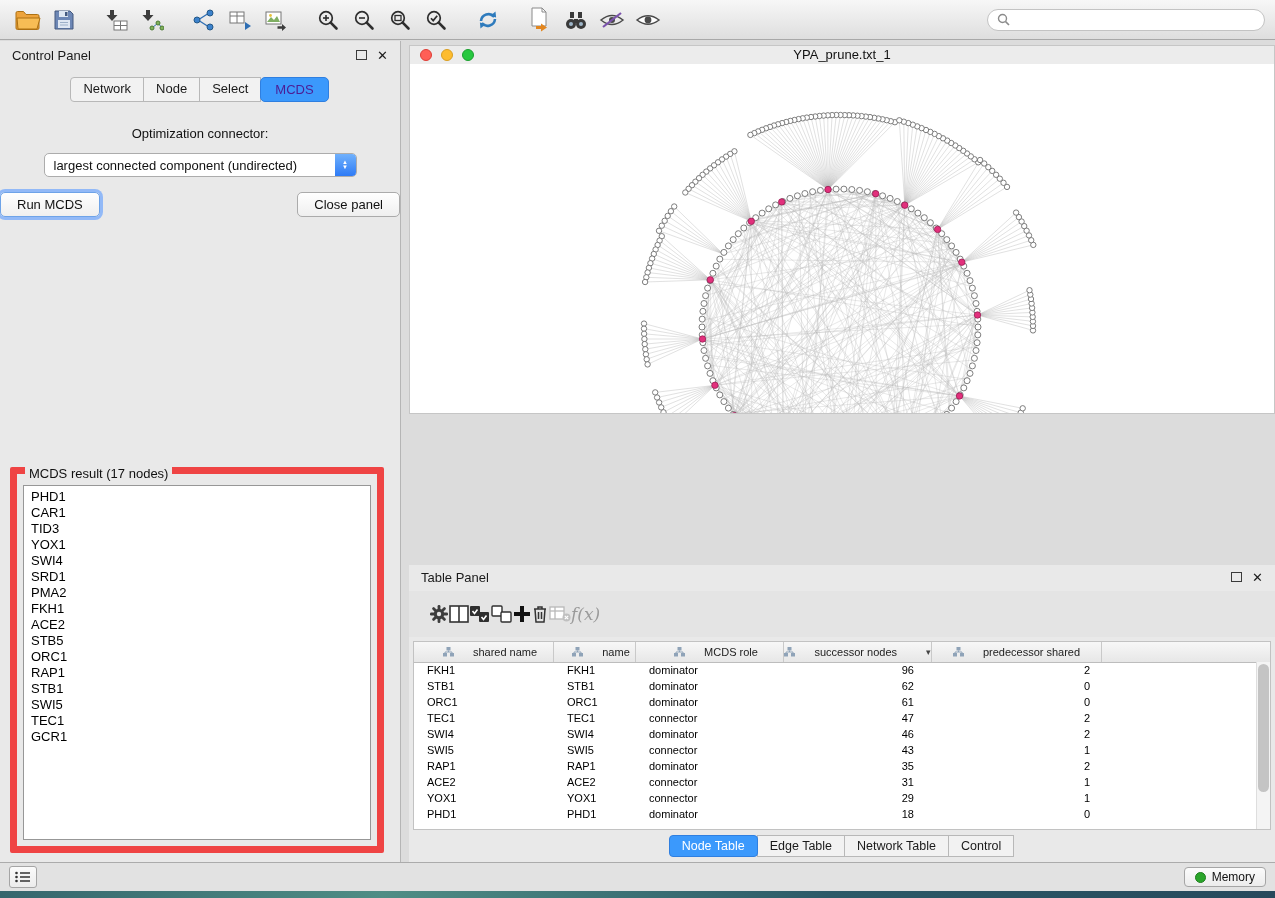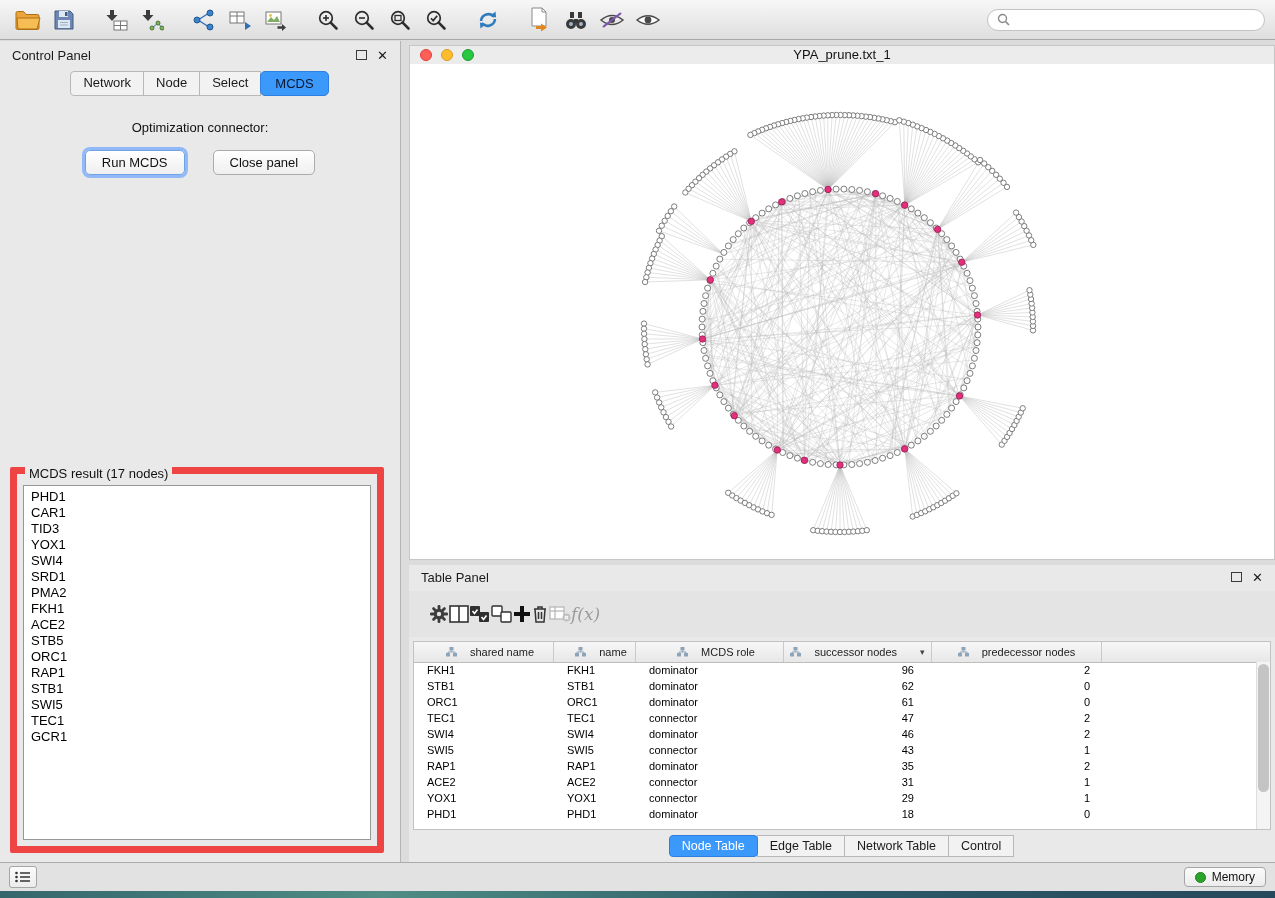--- a/index.html
+++ b/index.html
@@ -12,53 +12,53 @@
   .tb-sep{width:16px;flex:0 0 auto;}
   .search-box{margin-left:auto;width:278px;height:22px;background:#fff;border:1px solid #c3c3c3;border-radius:12px;display:flex;align-items:center;padding:0 9px;gap:6px;box-sizing:border-box;}
   .search-box input{border:none;outline:none;flex:1;font-size:12px;background:transparent;font-family:inherit;}
 
   
   .control-panel{position:absolute;left:0;top:41px;width:401px;bottom:36px;background:#e9e9e9;border-right:1px solid #b5b5b5;box-sizing:border-box;}
   .panel-header{height:28px;display:flex;align-items:center;padding:0 12px;font-size:13px;color:#1a1a1a;}
   .panel-controls{margin-left:auto;display:flex;align-items:center;gap:10px;}
   .float-icon{width:9px;height:8px;border:1.4px solid #3a3a3a;display:inline-block;}
   .close-icon{font-size:13px;font-weight:bold;color:#1a1a1a;line-height:1;}
-  .cp-tabs{display:flex;justify-content:center;margin-top:2px;}
+  .cp-tabs{display:flex;justify-content:center;margin-top:8px;}
   .cp-tab{padding:3px 12px;font-size:13px;color:#1a1a1a;background:#f2f2f2;border:1px solid #b8b8b8;margin-left:-1px;}
   .cp-tab:first-child{border-radius:4px 0 0 4px;}
-  .cp-tab.active{background:#3b99fc;color:#0f172a;border-color:#2f7fe0;border-radius:5px;padding:4px 14px;position:relative;z-index:1;}
+  .cp-tab.active{background:#3b99fc;color:#4c1d95;border-color:#2f7fe0;border-radius:5px;padding:4px 14px;position:relative;z-index:1;}
   .opt-label{text-align:center;margin-top:24px;font-size:13px;color:#111;}
   .dropdown{width:313px;margin:12px auto 0;height:24px;background:#fff;border:1px solid #acacac;border-radius:5px;position:relative;display:flex;align-items:center;font-size:13px;padding-left:9px;box-sizing:border-box;color:#111;}
   .dd-stepper{position:absolute;right:0;top:0;bottom:0;width:21px;background:linear-gradient(#70b1fc,#2e7bf6);border-radius:0 4px 4px 0;display:flex;flex-direction:column;align-items:center;justify-content:center;color:#fff;}
   .dd-stepper span{font-size:6px;line-height:5px;}
-  .btn-row{display:flex;justify-content:center;gap:28px;margin-top:15px;}
+  .btn-row{display:flex;justify-content:space-between;gap:28px;margin-top:15px;}
   .btn{background:linear-gradient(#ffffff,#efefef);border:1px solid #ababab;border-radius:5px;padding:4px 16px;font-size:13px;color:#111;}
   .btn.focused{box-shadow:0 0 0 3px rgba(100,160,255,.65);border-color:#6ea3e8;}
   .fieldset{position:absolute;left:10px;right:16px;top:426px;height:372px;border:7px solid #ef4444;border-radius:2px;}
   .legend{position:absolute;top:-8px;left:8px;background:#e9e9e9;padding:0 4px;font-size:13px;color:#111;}
   .result-box{position:absolute;left:6px;right:6px;top:11px;bottom:6px;background:#fff;border:1px solid #979797;overflow:hidden;padding-top:3px;}
   .mcds-item{font-size:13px;line-height:16px;padding-left:7px;color:#000;}
 
   
-  .net-window{position:absolute;left:409px;top:45px;right:0;height:515px;background:#fff;border:1px solid #c6c6c6;box-sizing:border-box;}
+  .net-window{position:absolute;left:409px;top:45px;right:0;height:369px;background:#fff;border:1px solid #c6c6c6;box-sizing:border-box;}
   .net-titlebar{height:18px;position:relative;background:#ececec;border-bottom:1px solid #d2d2d2;}
   .traffic{position:absolute;left:10px;top:3px;display:flex;gap:9px;}
   .light{width:12px;height:12px;border-radius:50%;}
   .net-title{position:absolute;left:0;right:0;top:1px;text-align:center;font-size:13px;color:#111;}
   .net-canvas{position:absolute;left:0;right:0;top:18px;bottom:0;background:#fff;overflow:hidden;}
 
   
   .table-panel{position:absolute;left:409px;top:565px;right:0;bottom:36px;background:#e9e9e9;}
   .tp-header{height:24px;display:flex;align-items:center;padding:0 12px;font-size:13px;color:#1a1a1a;}
   .tp-toolbar{position:absolute;left:0;right:0;top:26px;height:46px;background:#e4e4e4;display:flex;align-items:center;padding-left:20px;box-sizing:border-box;}
   .tp-tool{display:flex;align-items:center;justify-content:center;}
   .fx{font-family:"DejaVu Serif","Liberation Serif",serif;font-style:italic;font-size:17px;color:#9a9a9a;}
   .table-wrap{position:absolute;left:4px;right:4px;top:76px;bottom:32px;background:#fff;border:1px solid #c2c2c2;overflow:hidden;}
   .thead{display:flex;height:20px;background:linear-gradient(#f7f7f7,#e7e7e7);border-bottom:1px solid #bdbdbd;font-size:11px;color:#222;}
-  .th{display:flex;align-items:center;justify-content:center;gap:13px;border-right:1px solid #c9c9c9;box-sizing:border-box;height:100%;}
+  .th{display:flex;align-items:center;justify-content:center;gap:19px;border-right:1px solid #c9c9c9;box-sizing:border-box;height:100%;}
   .th-filler{flex:1;border-right:none;}
   .sort-chevron{font-size:9px;color:#444;margin-left:10px;}
   .tbody{position:absolute;left:0;right:13px;top:20px;bottom:0;overflow:hidden;}
   .trow{display:flex;height:16px;line-height:16px;font-size:11px;color:#000;}
   .tcell{box-sizing:border-box;white-space:nowrap;overflow:hidden;}
   .c-shared{width:140px;padding-left:13px;}
   .c-name{width:82px;padding-left:13px;}
   .c-role{width:148px;padding-left:13px;}
   .c-succ{width:148px;}
   .c-pred{width:170px;}
@@ -232,20 +232,27 @@
         <span class="close-icon">✕</span>
       </span>
     </div>
     <div class="cp-tabs">
       <div class="cp-tab">Network</div>
       <div class="cp-tab">Node</div>
       <div class="cp-tab">Select</div>
       <div class="cp-tab active">MCDS</div>
     </div>
     <div class="opt-label">Optimization connector:</div>
+    <div class="dropdown">
+      <span>largest connected component (undirected)</span>
+      <span class="dd-stepper">
+          <span>▲</span>
+          <span>▼</span>
+        </span>
+    </div>
     <div class="btn-row">
       <button class="btn focused">Run MCDS</button>
       <button class="btn">Close panel</button>
     </div>
     <div class="fieldset">
       <div class="legend">MCDS result (17 nodes)</div>
       <div class="result-box">
           <div class="mcds-item">PHD1</div>
           <div class="mcds-item">CAR1</div>
           <div class="mcds-item">TID3</div>
@@ -1215,21 +1222,21 @@
         </div>
         <div class="th c-pred">
           <svg width="11" height="10">
               <g fill="#8fa3b8">
                 <rect x="3.5" y="0" width="4" height="3.5"></rect>
                 <rect x="0" y="6" width="4" height="3.5"></rect>
                 <rect x="7" y="6" width="4" height="3.5"></rect>
               </g>
               <path d="M5.5 3.5 v1.5 M2 6 v-1 h7 v1" stroke="#8fa3b8" fill="none"></path>
             </svg>
-          <span>predecessor nodes</span>
+          <span>predecessor shared</span>
         </div>
         <div class="th th-filler"></div>
       </div>
       <div class="tbody">
           <div class="trow">
             <div class="tcell c-shared">FKH1</div>
             <div class="tcell c-name">FKH1</div>
             <div class="tcell c-role">dominator</div>
             <div class="tcell c-succ">96</div>
             <div class="tcell c-pred">2</div>

